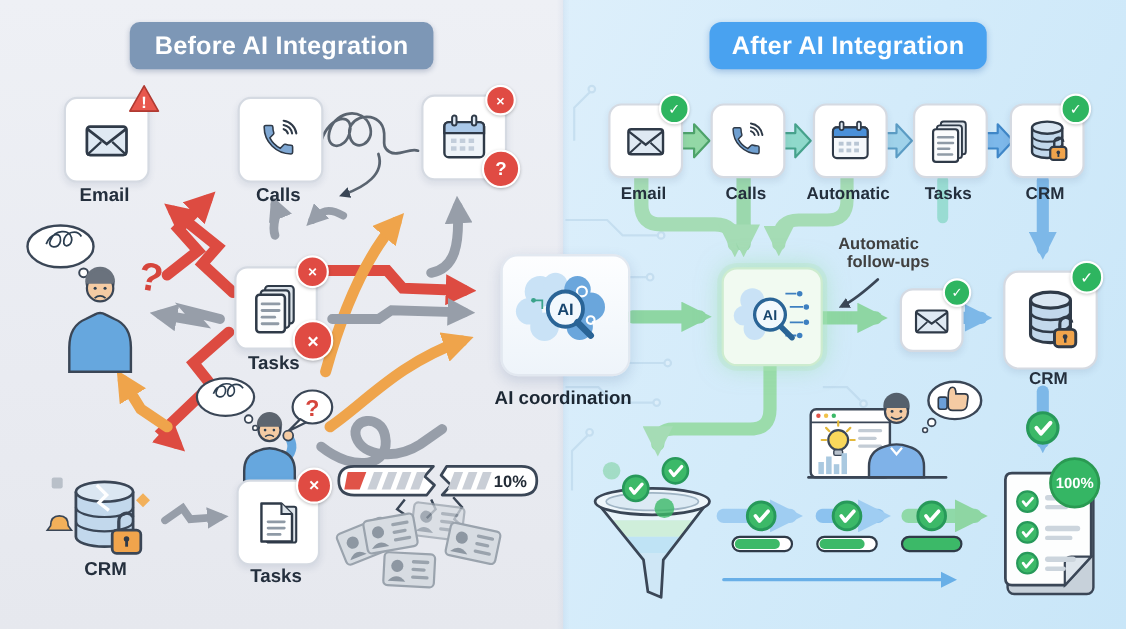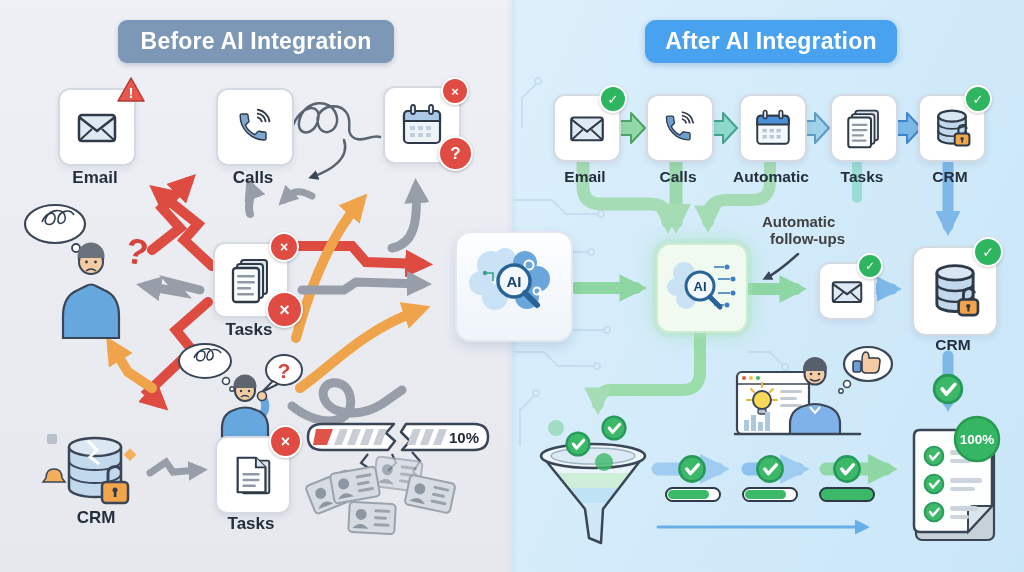--- a/index.html
+++ b/index.html
@@ -400,20 +400,21 @@
         </g>
       <path d="M 28,40 h 8 v 8" stroke="#3aa38b" stroke-width="1.6" fill="none"></path>
         <circle cx="28" cy="40" r="2.2" fill="#3aa38b"></circle>
       <circle cx="72" cy="32" r="4.5" fill="none" stroke="#fff" stroke-width="2"></circle>
       <circle cx="80" cy="58" r="3.5" fill="none" stroke="#fff" stroke-width="2"></circle>
       <circle cx="57" cy="48" r="16" fill="#f2f8fd" stroke="#2a6496" stroke-width="3.5"></circle>
       <path d="M 68,60 L 80,72" stroke="#2a6496" stroke-width="6" stroke-linecap="round"></path>
       <text x="57" y="53.5" text-anchor="middle" font-size="15" fill="#17456e">AI</text>
     </svg>
   </div>
+  <div class="lbl l17" style="left:432px;top:352px;width:160px;color:#1c2733;">AI coordination</div>
 
   <div class="ibox" style="left:553px;top:94px;width:64px;height:64px;">
     <svg width="42" height="42" viewBox="0 0 48 48">
       <rect x="6" y="12" width="36" height="26" rx="3" fill="#dfe9f3" stroke="#2f3a48" stroke-width="2.5"></rect>
       <path d="M6,14 L24,28 L42,14" fill="none" stroke="#2f3a48" stroke-width="2.5"></path>
       <path d="M6,38 L19,26 M29,26 L42,38" fill="none" stroke="#2f3a48" stroke-width="2"></path>
     </svg>
     <span class="badge ok" style="right:-8px;top:-11px;width:24px;height:24px;font-size:13px;">✓</span>
   </div>
   <div class="lbl l16" style="left:553px;top:168px;width:64px;">Email</div>

